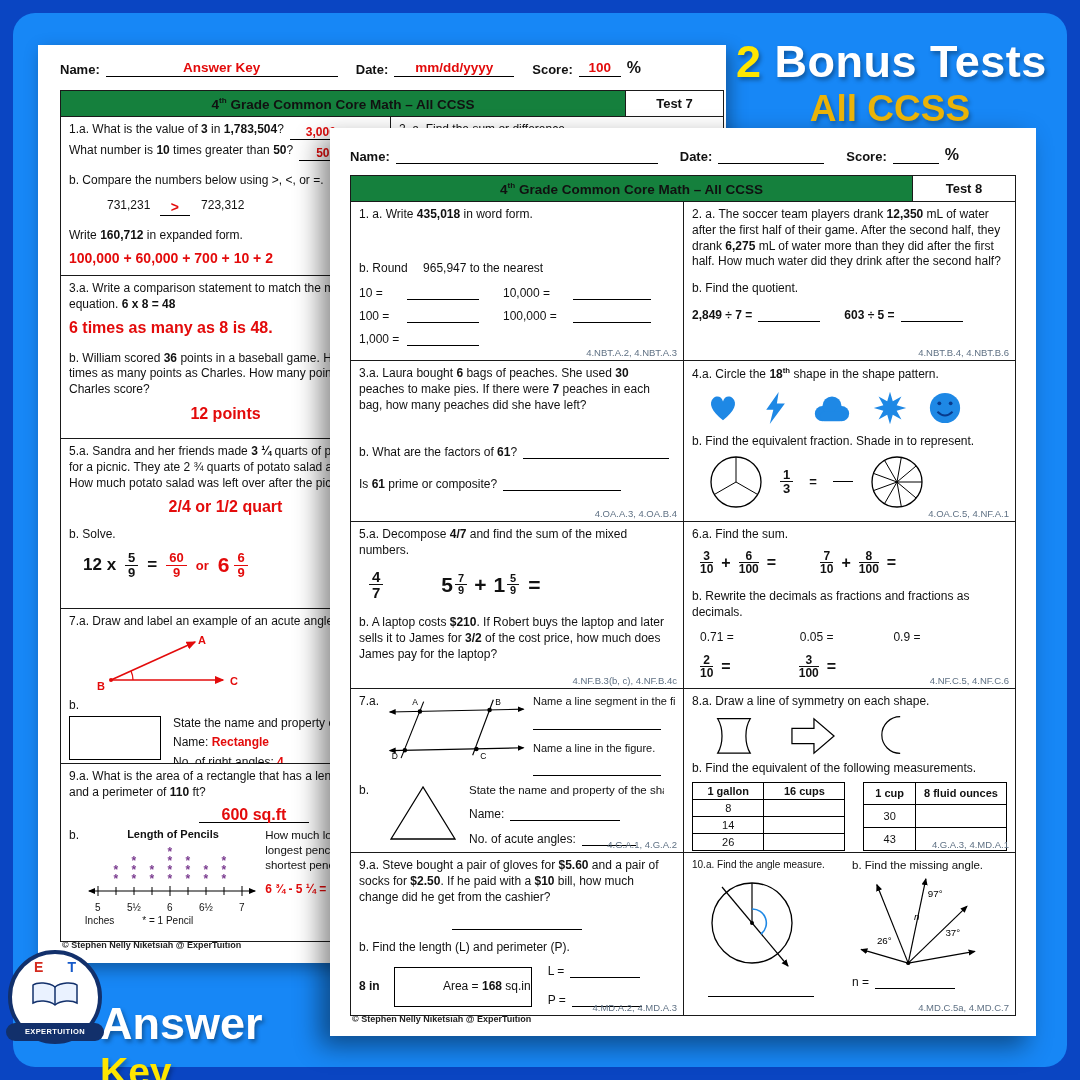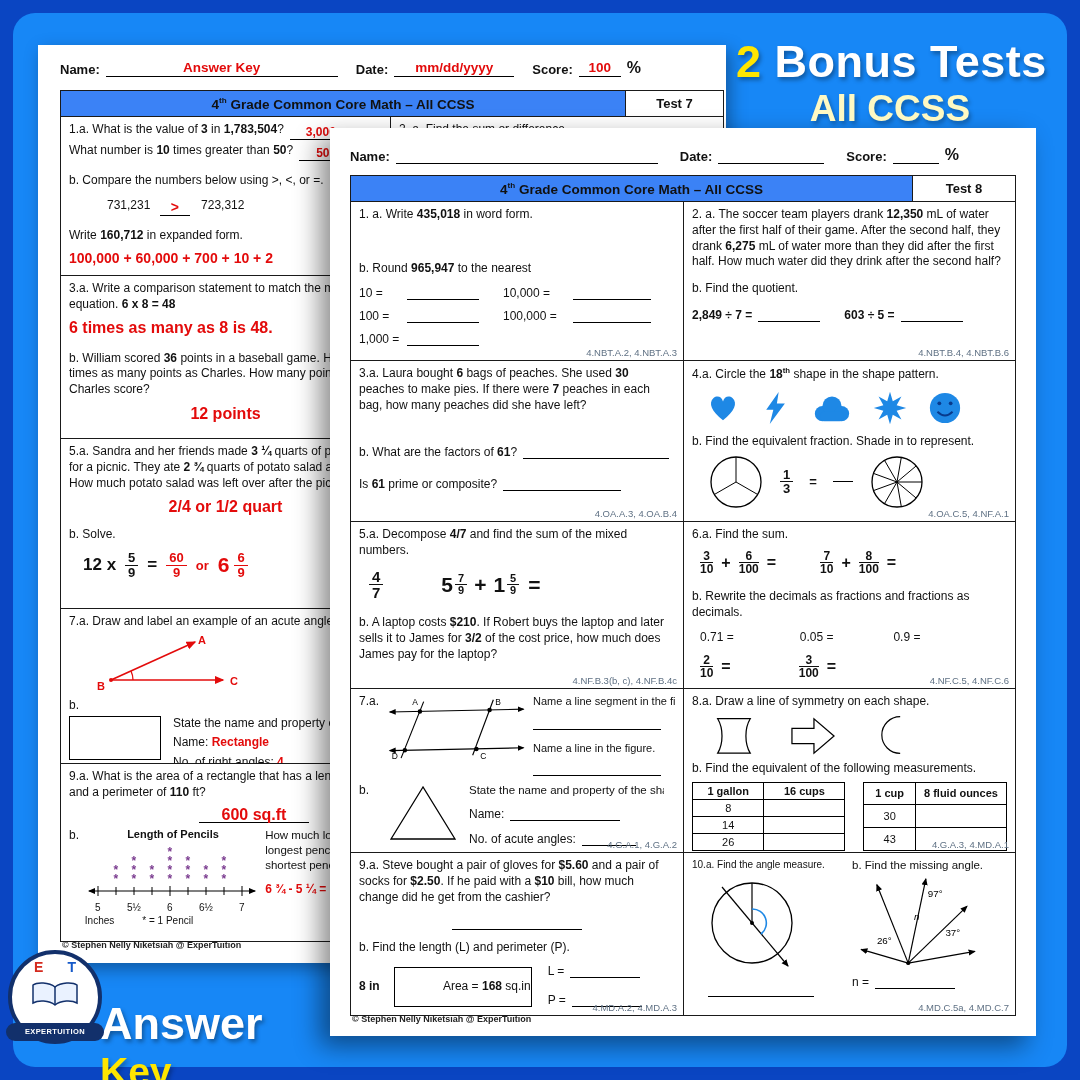--- a/index.html
+++ b/index.html
@@ -11,21 +11,21 @@
 .back{left:38px;top:45px;width:688px;height:918px;box-shadow:4px 6px 16px rgba(0,0,0,.35)}
 .front{left:330px;top:128px;width:706px;height:908px;box-shadow:-10px 10px 24px rgba(0,0,0,.45);z-index:2}
 .headrow{position:absolute;display:flex;align-items:flex-end;font-size:13px;font-weight:700}
 .nline{display:inline-block;border-bottom:1.5px solid #000;text-align:center;height:17px;margin-left:6px}
 .redv{color:#E30B0B;font-weight:700;font-size:13.5px}
 .pct{font-size:16px;margin-left:6px}
 .grid{position:absolute;border:1.4px solid #1a1a1a;background:#fff}
 .grow{display:flex;border-bottom:1.4px solid #1a1a1a}
 .grow:last-child{border-bottom:none}
 .cl{border-right:1.4px solid #1a1a1a}
-.ttl{background:#3b82f6;display:flex;align-items:center;justify-content:center;font-size:13.5px;font-weight:700}
+.ttl{background:#15803d;display:flex;align-items:center;justify-content:center;font-size:13.5px;font-weight:700}
 .tno{display:flex;align-items:center;justify-content:center;font-size:13px;font-weight:700;flex:1}
 .cell{position:relative;padding:5px 8px;overflow:hidden}
 .q{font-size:12px;line-height:1.32;color:#111}
 .nw{white-space:nowrap;overflow:hidden}
 .b{font-weight:700}
 .red{color:#E30B0B;font-weight:700}
 .tag{position:absolute;right:6px;bottom:2px;font-size:9.5px;color:#5f7184;white-space:nowrap}
 .ansline{display:inline-block;border-bottom:1.2px solid #000;text-align:center;vertical-align:-3px;min-height:14px;line-height:14px;margin-left:6px}
 .blank{display:inline-block;border-bottom:1.2px solid #000;height:13px;vertical-align:-3px;margin-left:6px}
 .frac{display:inline-block;text-align:center;vertical-align:middle;font-weight:700;line-height:1.05}
@@ -45,21 +45,21 @@
 .pcols{display:flex;margin-left:4px;align-items:flex-end;height:42px}
 .pcols span{width:18px;text-align:center;white-space:pre-line;line-height:9px;font-size:12px;font-weight:700;color:#7a3b8f}
 .ptl{position:relative;height:12px;font-size:10px}
 .ptl span{position:absolute;width:30px;text-align:center}
 .pfoot{display:flex;font-size:10px;margin-top:1px}
 .mtab{border-collapse:collapse;font-size:11px}
 .mtab td{border:1.1px solid #000;padding:1px 4px;height:17px;text-align:center}
 .bonus{position:absolute;left:736px;top:36px;width:308px;text-align:center;z-index:3}
 .bonus .l1{font-size:45px;font-weight:800;color:#fff;letter-spacing:.5px;text-shadow:2px 3px 4px rgba(0,0,0,.35);white-space:nowrap}
 .bonus .yy{color:#FFE600}
-.bonus .l2{font-size:37px;font-weight:800;color:#fef9c3;margin-top:0;text-shadow:2px 3px 4px rgba(0,0,0,.3)}
+.bonus .l2{font-size:37px;font-weight:800;color:#eab308;margin-top:0;text-shadow:2px 3px 4px rgba(0,0,0,.3)}
 .anskey{position:absolute;left:100px;top:998px;width:235px;text-align:left;z-index:3}
 .anskey .l1{font-size:45px;font-weight:800;color:#fff;text-shadow:2px 3px 4px rgba(0,0,0,.35)}
 .anskey .l2{font-size:39px;font-weight:800;color:#FFE600;text-shadow:2px 3px 4px rgba(0,0,0,.3)}
 .logo{position:absolute;left:8px;top:950px;width:94px;height:94px;z-index:3}
 .logo .disc{position:absolute;inset:0;border-radius:50%;background:#fff;border:4px solid #12306b;overflow:hidden}
 .logo .letters{position:absolute;top:5px;left:0;right:0;text-align:center;font-weight:800;font-size:14px}
 .logo .le{color:#d42a1e}.logo .lt{color:#1559c9;margin-left:24px}
 .logo .book{position:absolute;top:26px;left:50%;transform:translateX(-50%)}
 .logo .band{position:absolute;left:-2px;right:-2px;bottom:3px;height:18px;background:#12306b;border-radius:9px;color:#fff;font-size:7.5px;font-weight:700;letter-spacing:.4px;text-align:center;line-height:18px;z-index:4}
 </style>
@@ -128,21 +128,21 @@
           <div class="q nw">Charles score?</div>
           <div class="red" style="margin-top:7px;text-align:center">12 points</div>
           <div class="tag">4.OA.A.1,</div>
         </div>
         <div class="cell" style="flex:1"></div>
       </div>
 
       <div class="grow" style="height:170px">
         <div class="cell cl" style="width:330px">
           <div class="q nw"><span>5.a. Sandra and her friends made </span><span style="font-weight: 700;">3 ¼</span><span> quarts of pota</span></div>
-          <div class="q nw"><span>for a picnic. They ate </span><span style="font-weight: 700;">2 ¾</span><span> quarts of potato salad at th</span></div>
+          <div class="q nw"><span>for a picnic. They ate </span><span style="font-weight: 400;">2 ¾</span><span> quarts of potato salad at th</span></div>
           <div class="q nw">How much potato salad was left over after the picnic?</div>
           <div class="red" style="margin-top:7px;text-align:center">2/4 or 1/2 quart</div>
           <div class="q" style="margin-top:11px">b. Solve.</div>
           <div class="eqrow">
             <span class="beq">12  x</span>
             <span class="frac f13">
                 <span class="fn">5</span>
                 <span>9</span>
               </span>
             <span class="beq">=</span>
@@ -274,21 +274,21 @@
       <div class="grow" style="height:26px">
         <div class="ttl cl" style="width:562px">
           <span><span>4</span><sup>th</sup><span> Grade Common Core Math – All CCSS</span></span>
         </div>
         <div class="tno">Test 8</div>
       </div>
 
       <div class="grow" style="height:159px">
         <div class="cell cl" style="width:333px">
           <div class="q"><span>1. a. Write </span><span style="font-weight: 700;">435,018</span><span> in word form.</span></div>
-          <div class="q" style="margin-top:38px"><span>b. Round </span><span style="font-weight: 700;">965,947</span><span> to the nearest</span></div>
+          <div class="q" style="margin-top:38px"><span>b. Round </span><span style="font-weight: 400; margin-left: 12px;">965,947</span><span> to the nearest</span></div>
           <div class="rr">
             <span style="width:48px">10  =</span>
               <span class="blank" style="width:72px;margin-left:0"></span>
             <span style="width:70px;margin-left:24px">10,000  =</span>
               <span class="blank" style="width:78px;margin-left:0"></span>
           </div>
           <div class="rr">
             <span style="width:48px">100  =</span>
               <span class="blank" style="width:72px;margin-left:0"></span>
             <span style="width:70px;margin-left:24px">100,000  =</span>

